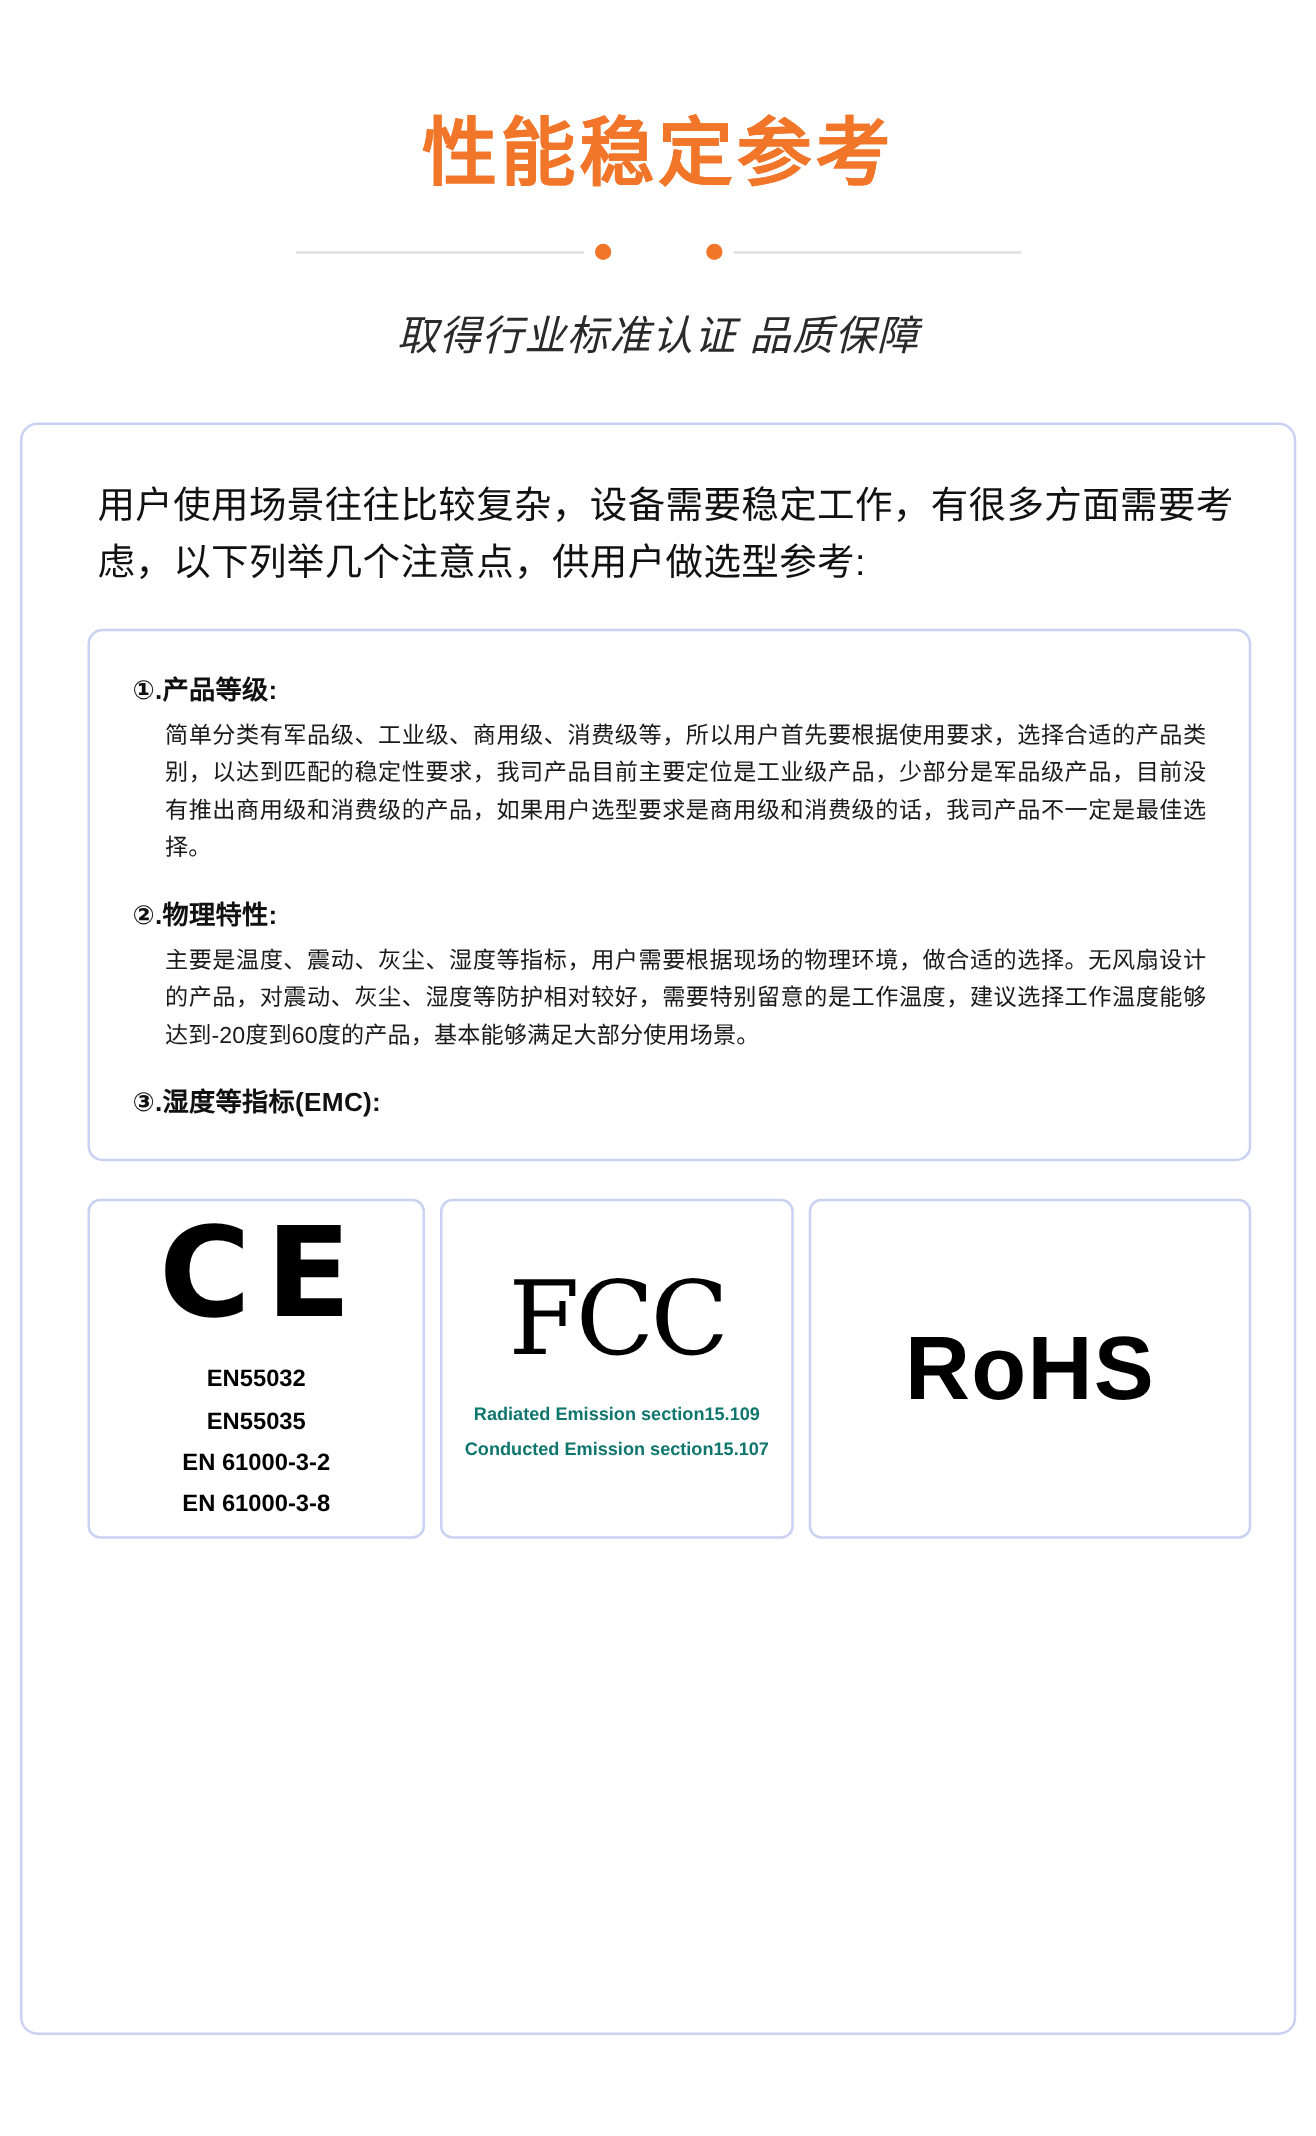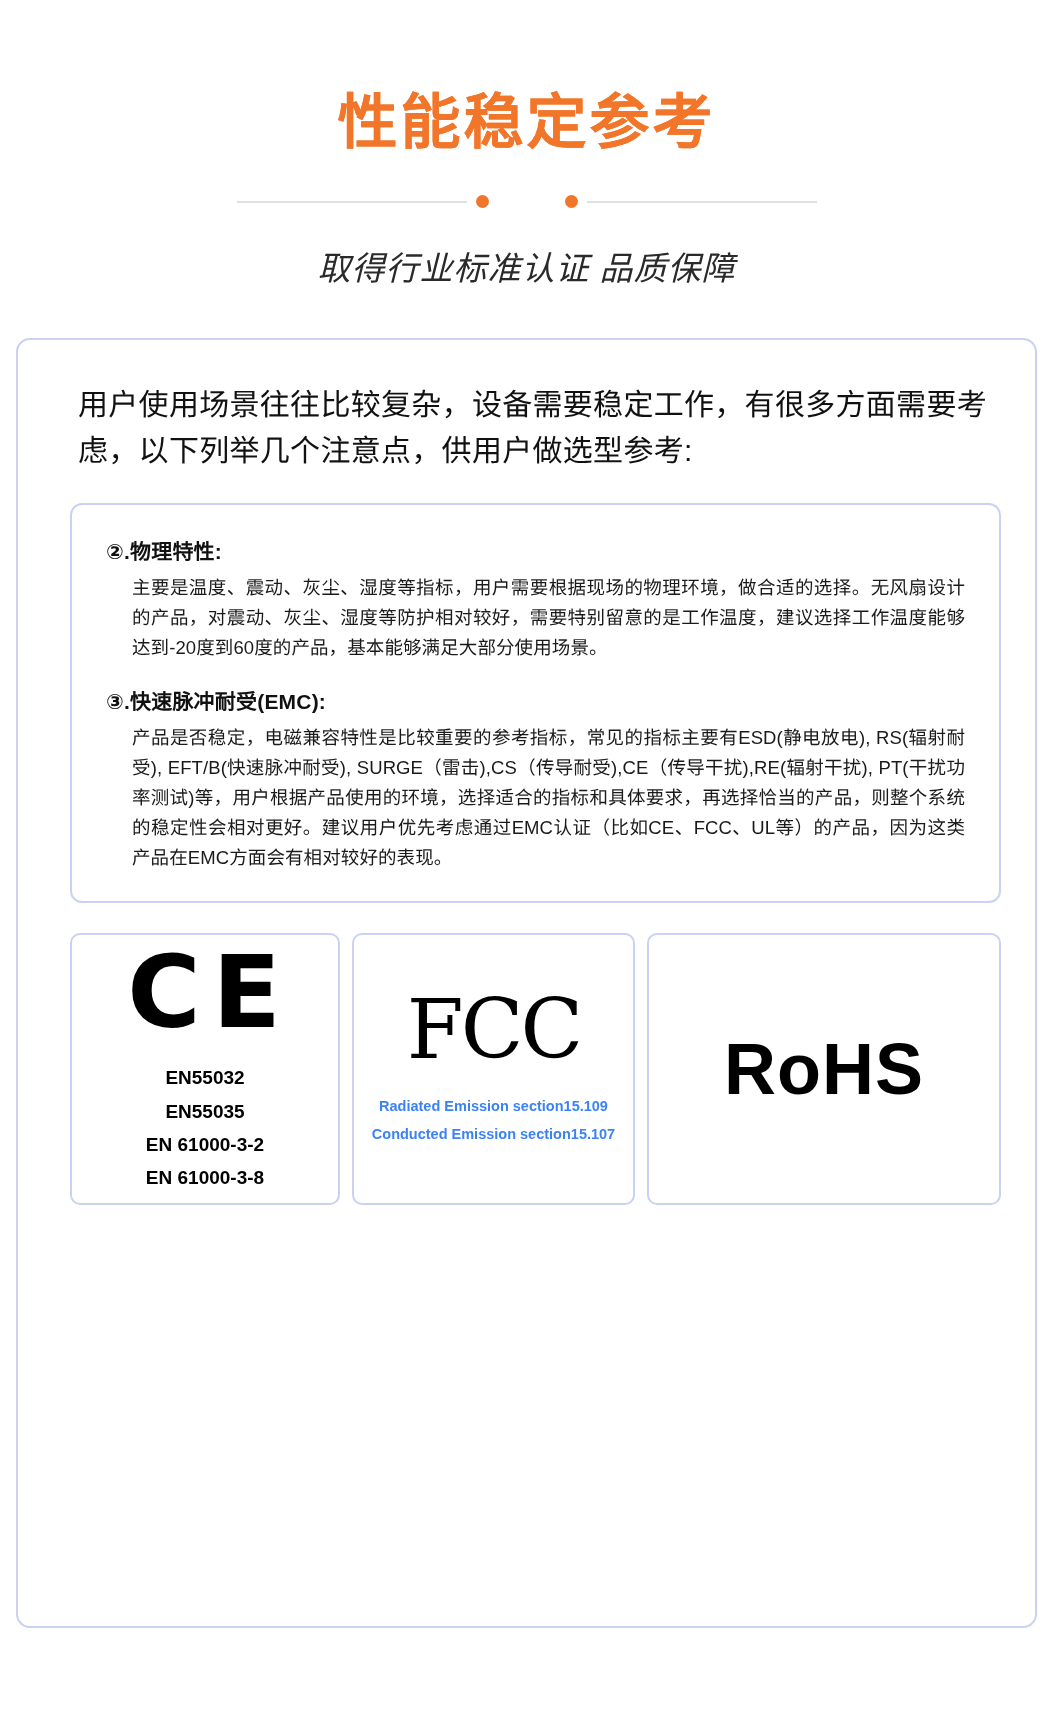--- a/index.html
+++ b/index.html
@@ -164,21 +164,21 @@
     font-family: "DejaVu Serif", serif;
     line-height: 1;
     margin-bottom: 22px;
     letter-spacing: -3px;
   }
   .fcc-lines {
     text-align: center;
     font-size: 14.5px;
     font-weight: bold;
     line-height: 1.9;
-    color: #3b82f6;
+    color: #0f766e;
   }
 
   .rohs-mark {
     font-size: 72px;
     font-weight: bold;
     color: #000000;
     letter-spacing: 1px;
     line-height: 1;
   }
 </style>
@@ -200,29 +200,32 @@
 
     <div class="subtitle">取得行业标准认证 品质保障</div>
   </div>
 
   <div class="outer-card">
 
     <p class="lead">用户使用场景往往比较复杂，设备需要稳定工作，有很多方面需要考虑，以下列举几个注意点，供用户做选型参考:</p>
 
     <div class="inner-card">
 
+      <div class="item">
+        <div class="item-head">①.产品等级:</div>
+        <div class="item-body">简单分类有军品级、工业级、商用级、消费级等，所以用户首先要根据使用要求，选择合适的产品类别，以达到匹配的稳定性要求，我司产品目前主要定位是工业级产品，少部分是军品级产品，目前没有推出商用级和消费级的产品，如果用户选型要求是商用级和消费级的话，我司产品不一定是最佳选择。</div>
+      </div>
 
       <div class="item">
         <div class="item-head">②.物理特性:</div>
         <div class="item-body">主要是温度、震动、灰尘、湿度等指标，用户需要根据现场的物理环境，做合适的选择。无风扇设计的产品，对震动、灰尘、湿度等防护相对较好，需要特别留意的是工作温度，建议选择工作温度能够达到-20度到60度的产品，基本能够满足大部分使用场景。</div>
       </div>
 
       <div class="item">
-        <div class="item-head">③.快速脉冲耐受(EMC):</div>
-        <div class="item-body">产品是否稳定，电磁兼容特性是比较重要的参考指标，常见的指标主要有ESD(静电放电), RS(辐射耐受), EFT/B(快速脉冲耐受), SURGE（雷击),CS（传导耐受),CE（传导干扰),RE(辐射干扰), PT(干扰功率测试)等，用户根据产品使用的环境，选择适合的指标和具体要求，再选择恰当的产品，则整个系统的稳定性会相对更好。建议用户优先考虑通过EMC认证（比如CE、FCC、UL等）的产品，因为这类产品在EMC方面会有相对较好的表现。</div>
+        <div class="item-head">③.湿度等指标(EMC):</div>
       </div>
 
     </div>
 
     <div class="cert-row">
 
       <div class="cert-box cert-ce">
         <div class="ce-mark">CE</div>
         <div class="ce-lines">
           <div>EN55032</div>

